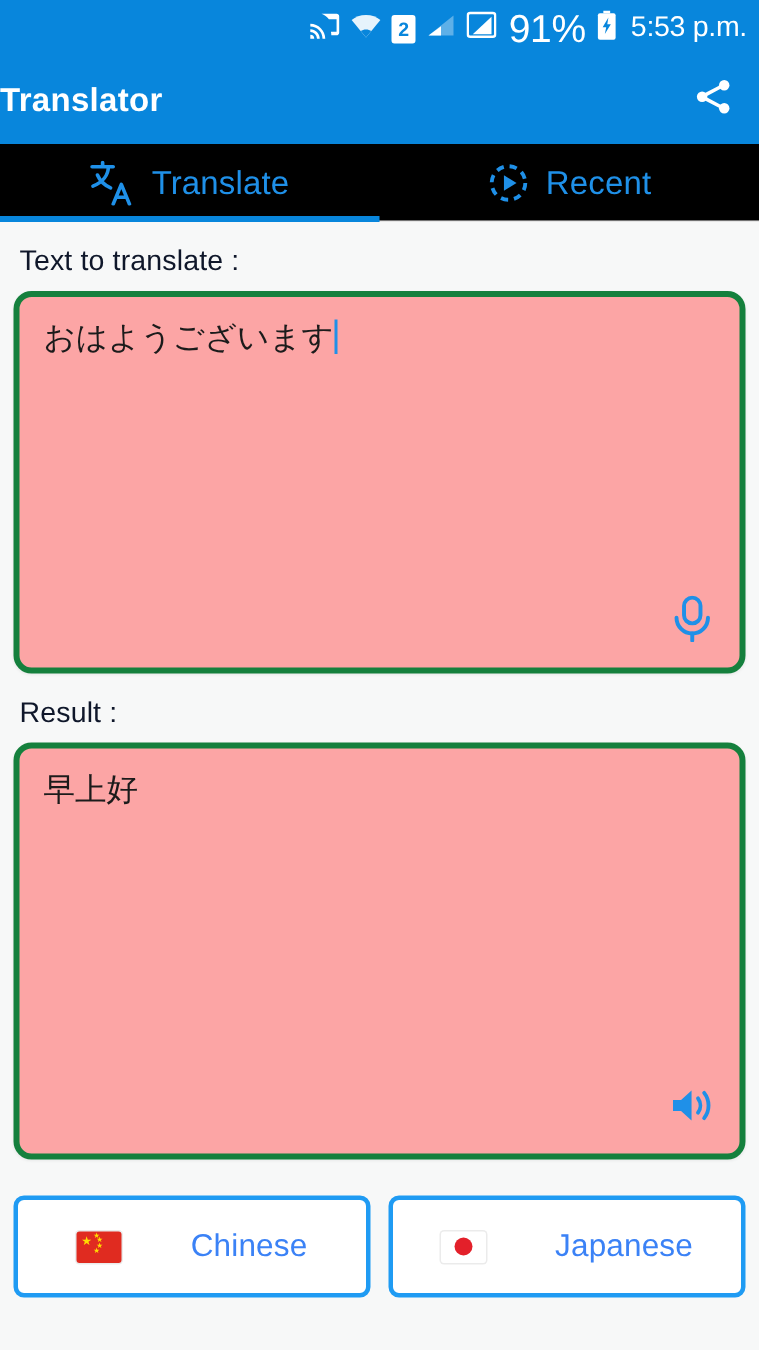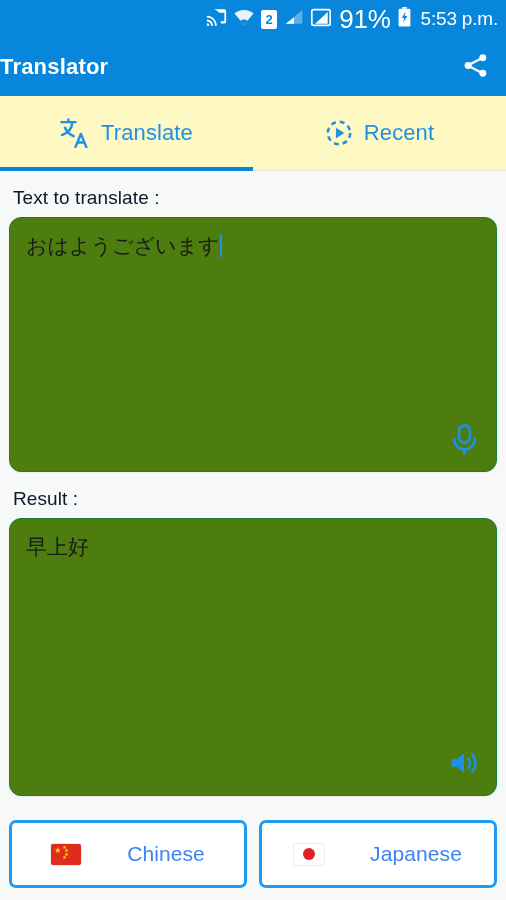--- a/index.html
+++ b/index.html
@@ -81,22 +81,22 @@
     width: 34px;
     height: 34px;
     display: flex;
     align-items: center;
     justify-content: center;
     cursor: pointer;
   }
 
   
   .tab-bar {
-    height: 75px;
-    background: #fef9c3;
+    height: 52px;
+    background: #000000;
     display: flex;
     border-bottom: 1px solid #e6e6e6;
     position: relative;
   }
   .tab {
     flex: 1;
     display: flex;
     align-items: center;
     justify-content: center;
     gap: 11px;
@@ -127,22 +127,22 @@
   .content {
     padding: 0 9px;
   }
   .section-label {
     color: #0f172a;
     font-size: 19px;
     padding: 16px 4px 8px 4px;
     letter-spacing: 0.1px;
   }
   .card {
-    background: #4d7c0f;
-    border: 1px solid #15803d;
+    background: #fca5a5;
+    border: 4px solid #15803d;
     border-radius: 12px;
     position: relative;
     box-shadow: 0 1px 2px rgba(0,0,0,0.06);
   }
   .card-input { height: 255px; }
   .card-result { height: 278px; }
 
   .card-text {
     padding: 14px 16px 0 16px;
     font-size: 21px;

